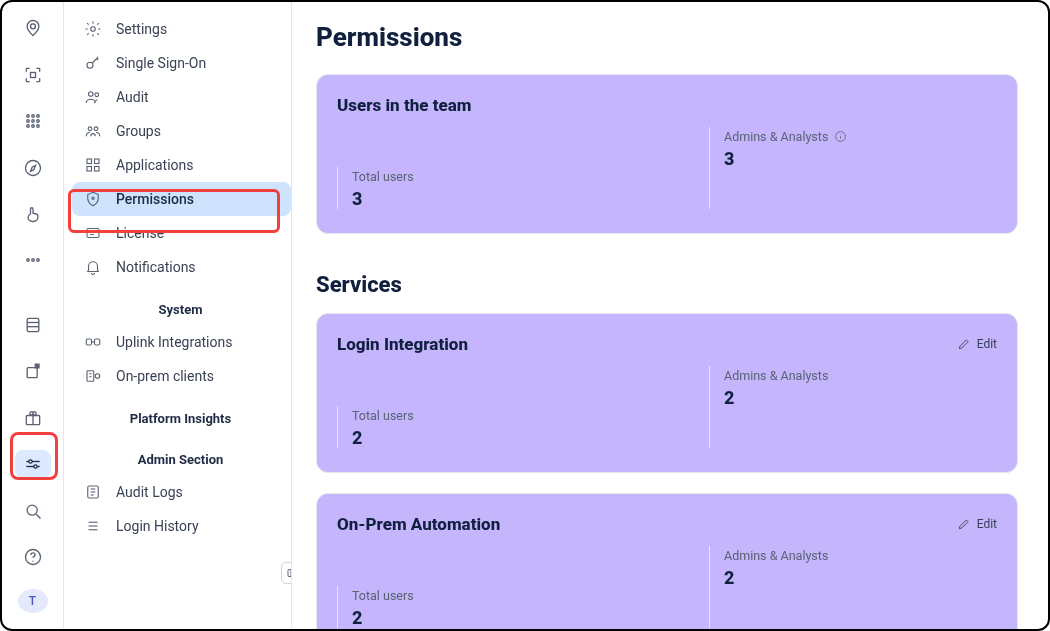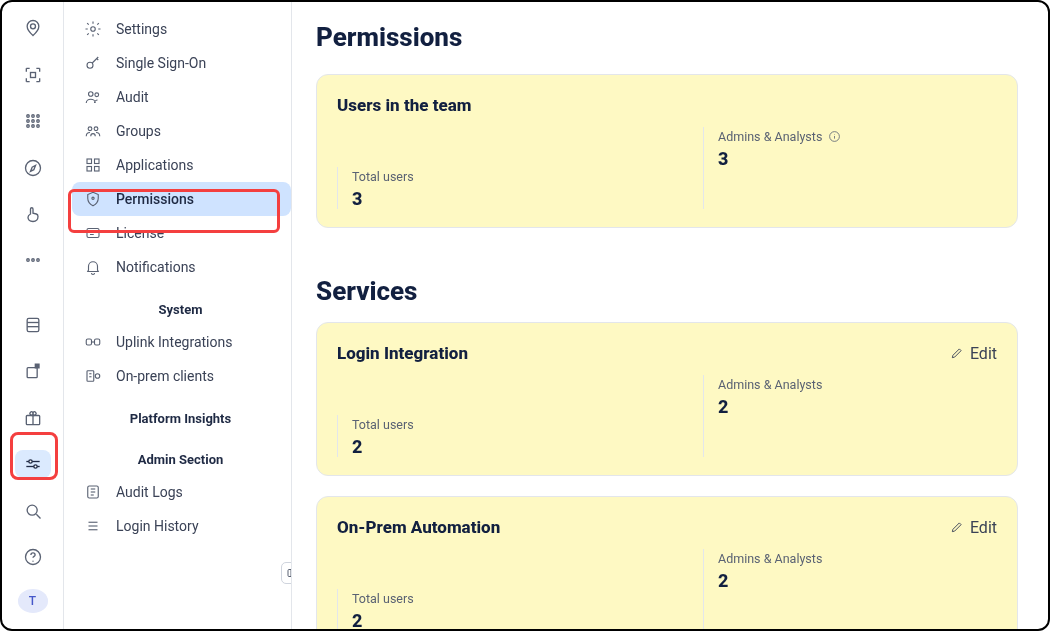--- a/index.html
+++ b/index.html
@@ -107,46 +107,46 @@
   .main {
     flex: 1;
     padding: 20px 30px 20px 24px;
     overflow: auto;
   }
   h1.page-title {
     margin: 0 0 22px 0;
     font-size: 26px; font-weight: 800;
     color: #122040;
   }
-  h2.section { margin: 48px 0 16px 0; font-size: 26px; font-weight:800; color:#122040;}
+  h2.section { margin: 38px 0 16px 0; font-size: 22px; font-weight:800; color:#122040;}
   .card {
     border: 1px solid #e3e6eb; border-radius: 12px;
-    padding: 20px 20px 18px 20px;
-    background: #fef9c3;
+    padding: 20px 20px 24px 20px;
+    background: #c4b5fd;
     margin-bottom: 20px;
   }
   .card-header {
     display:flex; justify-content: space-between; align-items:center;
     margin-bottom: 12px;
   }
   .card-title { font-size: 17px; font-weight: 800; color:#122040; }
   .edit-btn {
     display:flex; align-items:center; gap:6px;
-    font-size: 16px; color:#3a4256; cursor:pointer;
+    font-size: 12px; color:#3a4256; cursor:pointer;
   }
   .edit-btn svg { width:14px; height:14px; stroke:#3a4256; fill:none; stroke-width:1.6;}
   .stats {
     display:flex;
   }
   .stat {
     display:flex; flex-direction:column; gap:4px;
     border-left: 1px solid #e3e6eb;
     padding-left: 14px; padding-top:2px;
   }
-  .stat + .stat { margin-left: 6px; }
+  .stat + .stat { margin-left: 12px; }
   .stat:first-child { flex: 0 0 360px; margin-top: 40px; }
   .stat-label { font-size: 12.5px; color:#5a6273; display:flex; align-items:center; gap:6px;}
   .stat-label svg { width:13px; height:13px; stroke:#5a6273; fill:none; stroke-width:1.5;}
   .stat-val { font-size: 18px; font-weight:800; color:#122040;}
 </style>
 </head>
 <body>
 
 <div class="frame">
 

